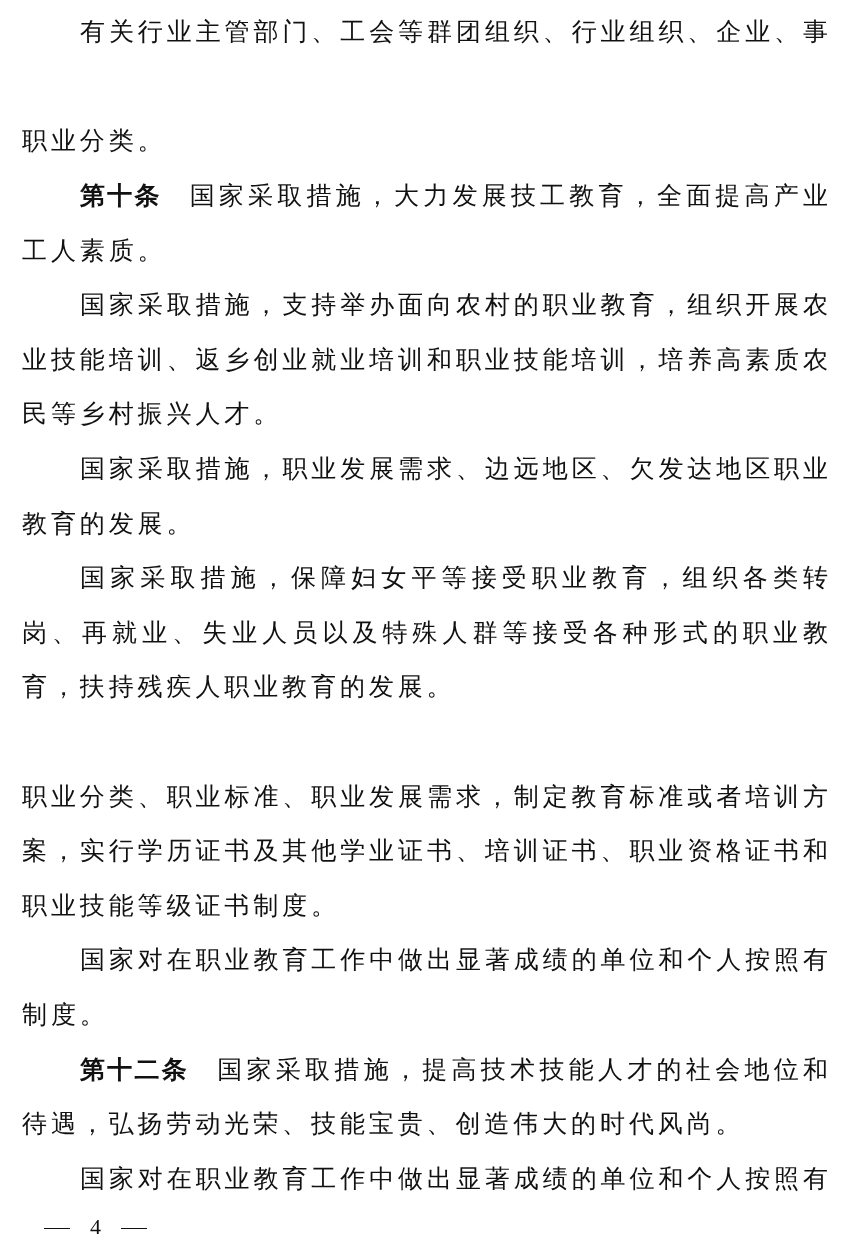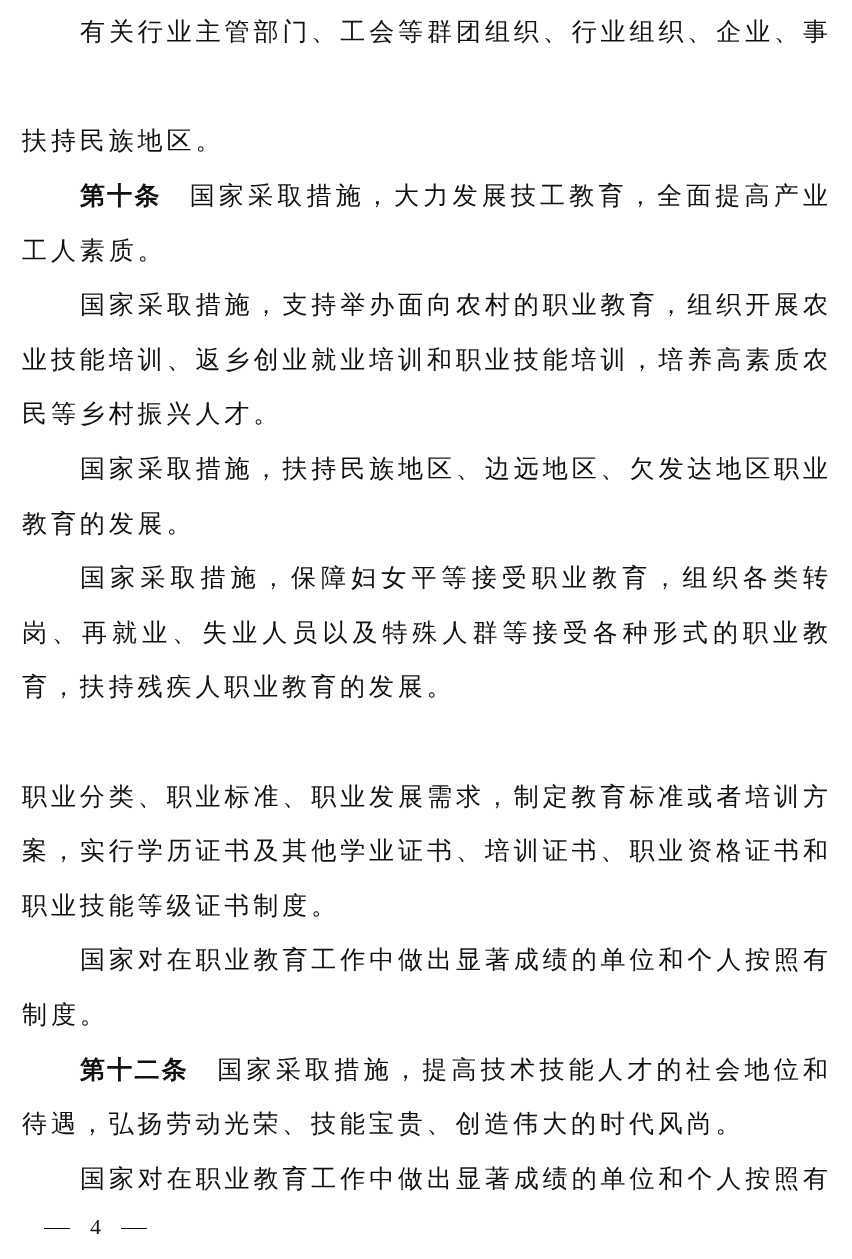--- a/index.html
+++ b/index.html
@@ -67,30 +67,30 @@
     .footer .num {
       display: inline-block;
       margin: 0 20px;
     }
   </style>
 </head>
 <body>
 
 <div class="page">
   <div class="line indent" style="top:15px"><span>有关行业主管部门、工会等群团组织、行业组织、企业、事</span></div>
-  <div class="line last" style="top:124px"><span>扶持民族地区。</span></div>
+  <div class="line last" style="top:124px"><span>职业分类。</span></div>
 
   <div class="line indent" style="top:179px"><span class="article-no">第十条</span><span>国家采取措施，大力发展技工教育，全面提高产业</span></div>
   <div class="line last" style="top:234px"><span>工人素质。</span></div>
 
   <div class="line indent" style="top:288px"><span>国家采取措施，支持举办面向农村的职业教育，组织开展农</span></div>
   <div class="line" style="top:343px"><span>业技能培训、返乡创业就业培训和职业技能培训，培养高素质农</span></div>
   <div class="line last" style="top:397px"><span>民等乡村振兴人才。</span></div>
 
-  <div class="line indent" style="top:452px"><span>国家采取措施，扶持民族地区、边远地区、欠发达地区职业</span></div>
+  <div class="line indent" style="top:452px"><span>国家采取措施，职业发展需求、边远地区、欠发达地区职业</span></div>
   <div class="line last" style="top:507px"><span>教育的发展。</span></div>
 
   <div class="line indent" style="top:561px"><span>国家采取措施，保障妇女平等接受职业教育，组织各类转</span></div>
   <div class="line" style="top:616px"><span>岗、再就业、失业人员以及特殊人群等接受各种形式的职业教</span></div>
   <div class="line last" style="top:670px"><span>育，扶持残疾人职业教育的发展。</span></div>
 
   <div class="line" style="top:834px"><span>案，实行学历证书及其他学业证书、培训证书、职业资格证书和</span></div>
   <div class="line" style="top:780px"><span>职业分类、职业标准、职业发展需求，制定教育标准或者培训方</span></div>
   <div class="line last" style="top:889px"><span>职业技能等级证书制度。</span></div>
 

